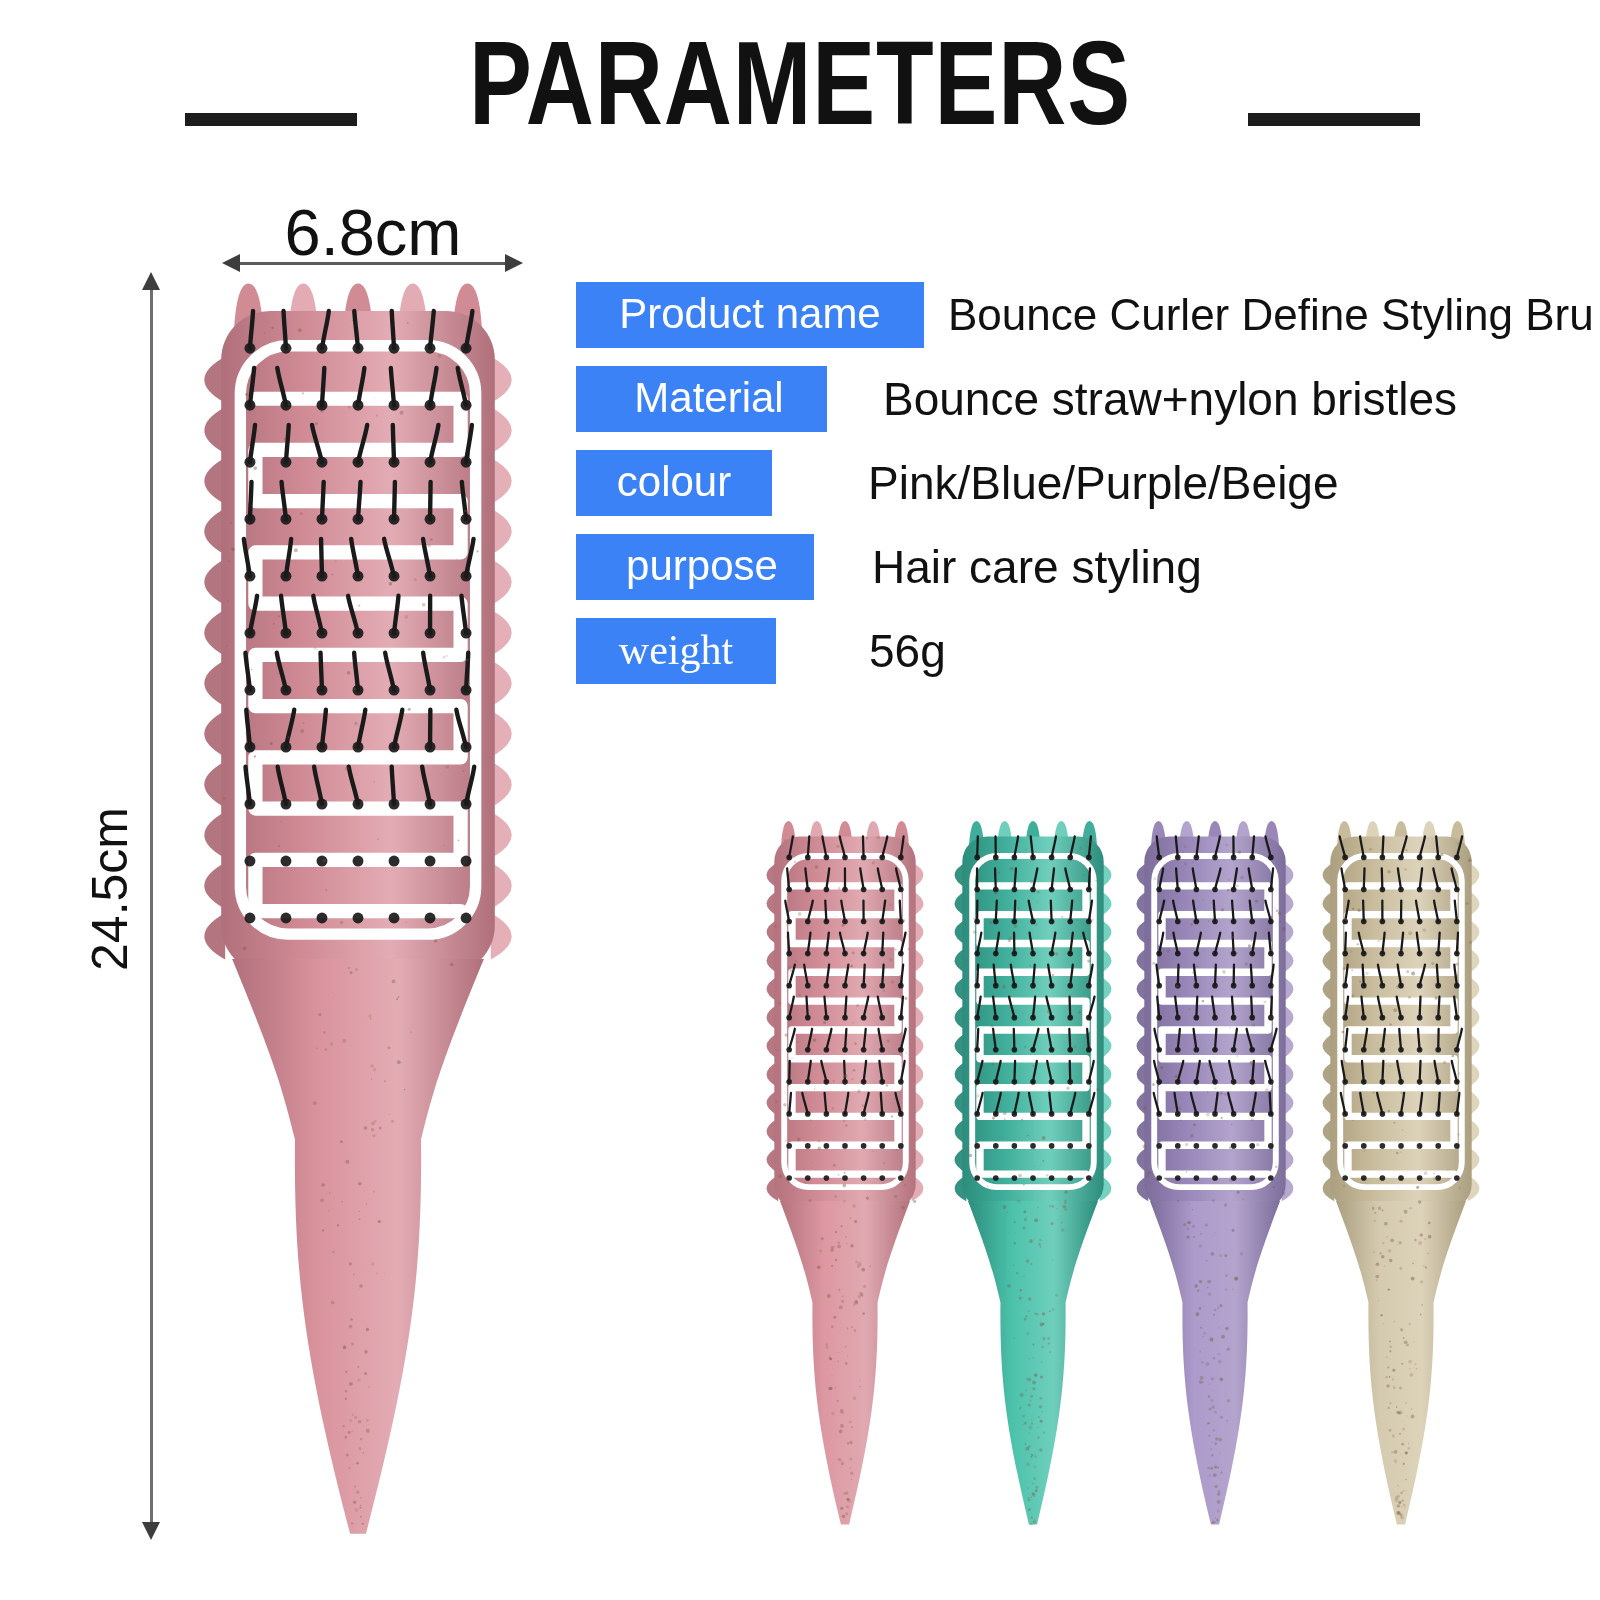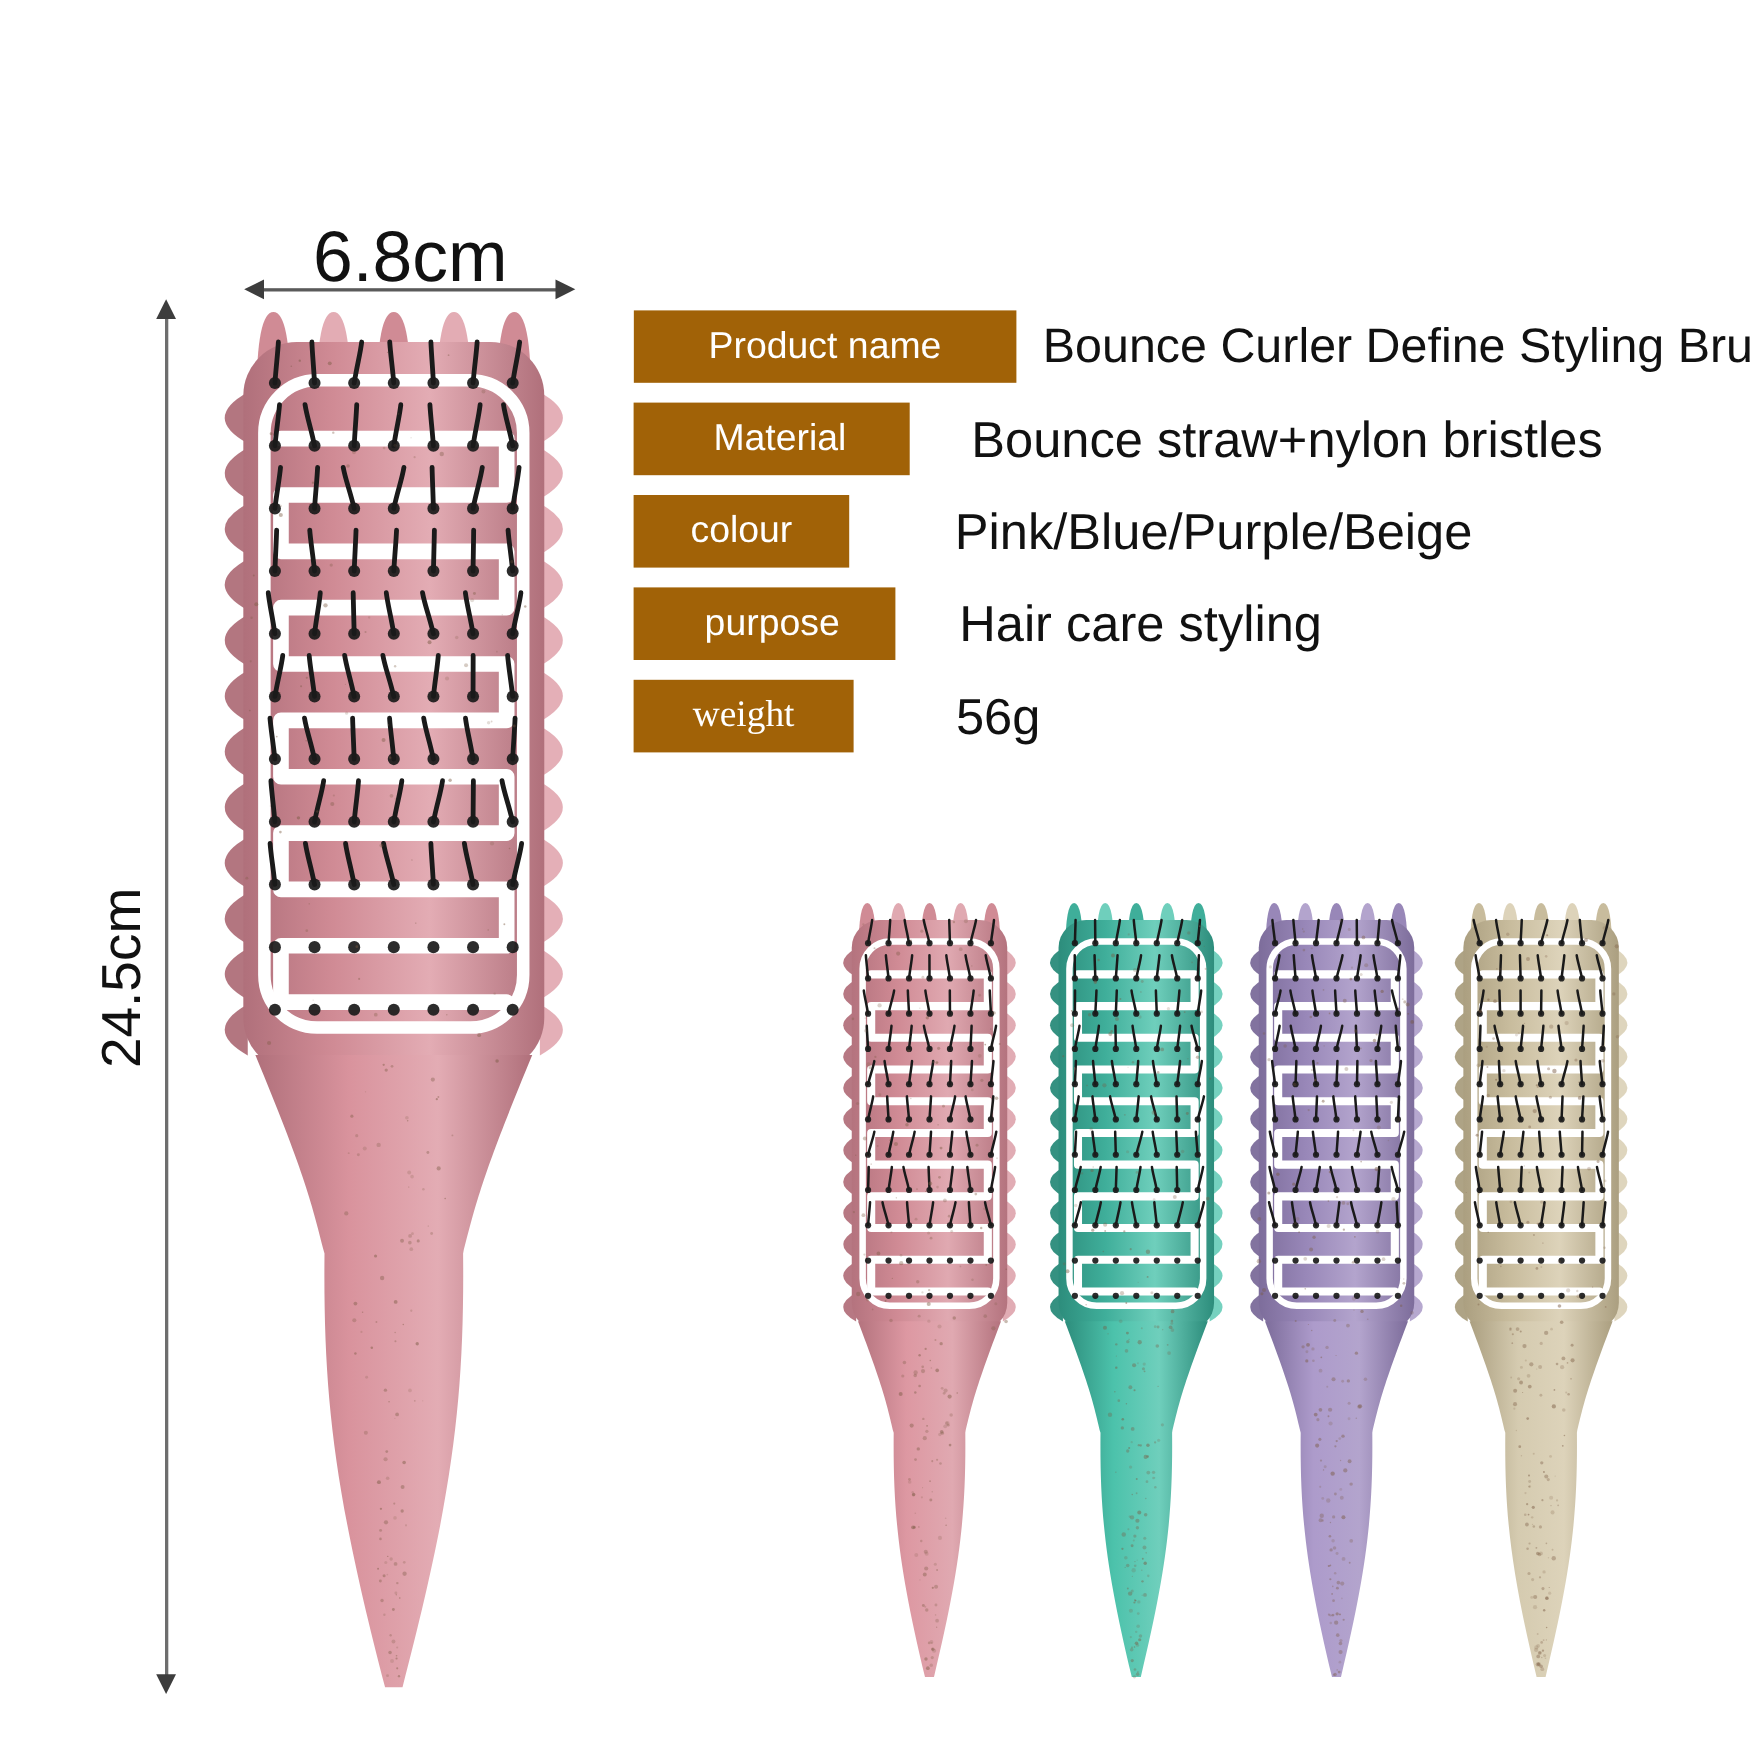--- a/index.html
+++ b/index.html
@@ -81,22 +81,22 @@
   .spec{
     position:absolute;left:576px;top:282px;width:1030px;
   }
   .spec-row{
     position:relative;height:70px;margin-bottom:14px;
     white-space:nowrap;
     overflow:visible;
   }
   .spec-key{
     display:inline-block;
-    background:#a16207;color:#ffffff;
-    font-size:34px;line-height:60px;
+    background:#3b82f6;color:#ffffff;
+    font-size:42px;line-height:60px;
     padding:2px 14px 4px 14px;
     vertical-align:middle;
     font-weight:400;
   }
   .spec-val{
     display:inline-block;
     color:#111111;
     font-size:46px;line-height:60px;
     vertical-align:middle;
     font-weight:400;
@@ -125,20 +125,25 @@
   .variant.v1{left:940px;}
   .variant.v2{left:1122px;}
   .variant.v3{left:1308px;}
   svg{display:block;overflow:visible;}
 </style>
 </head>
 <body>
 
 <div class="page">
 
+  <div class="title-row">
+    <div class="title-dash left"></div>
+    <div class="title-dash right"></div>
+    <div class="title-text">PARAMETERS</div>
+  </div>
 
   <div>
     <div class="dim-width-label">6.8cm</div>
     <div class="dim-h-line"></div>
     <div class="arrow left-head"></div>
     <div class="arrow right-head"></div>
   </div>
 
   <div>
     <div class="dim-v-line"></div>

